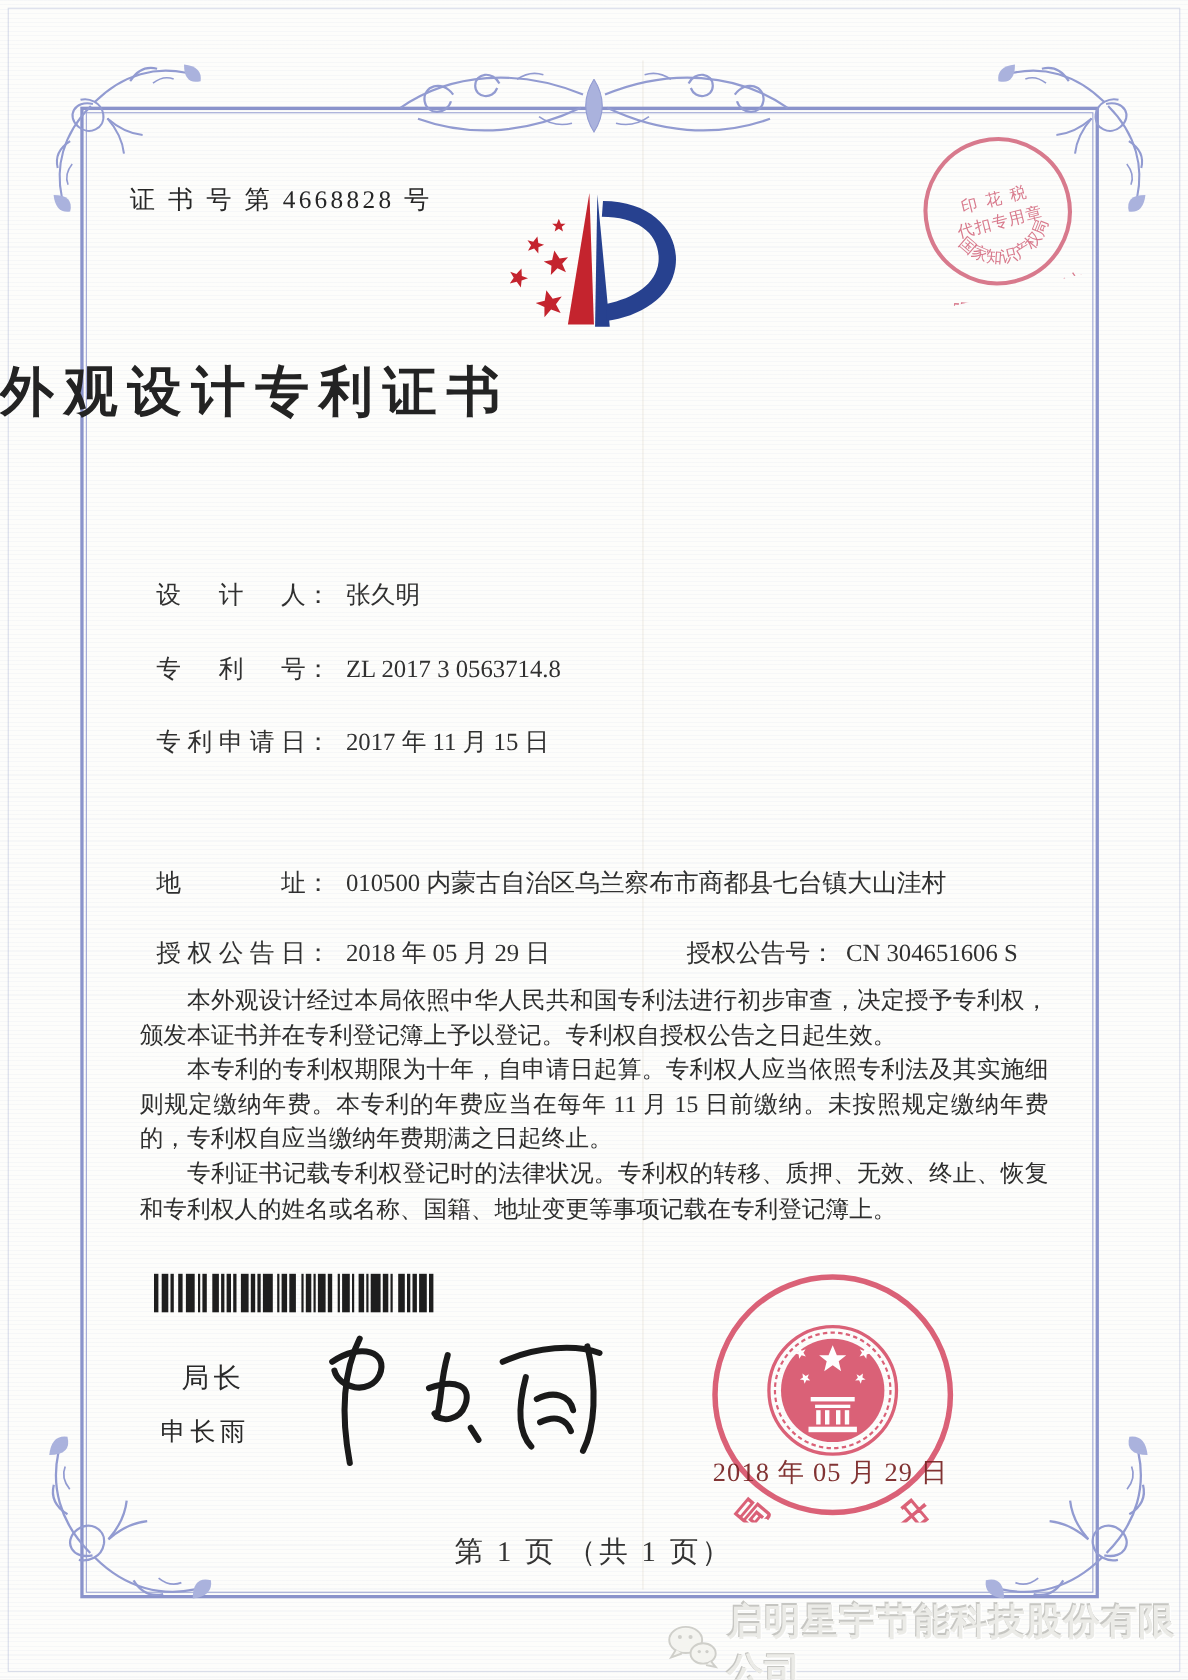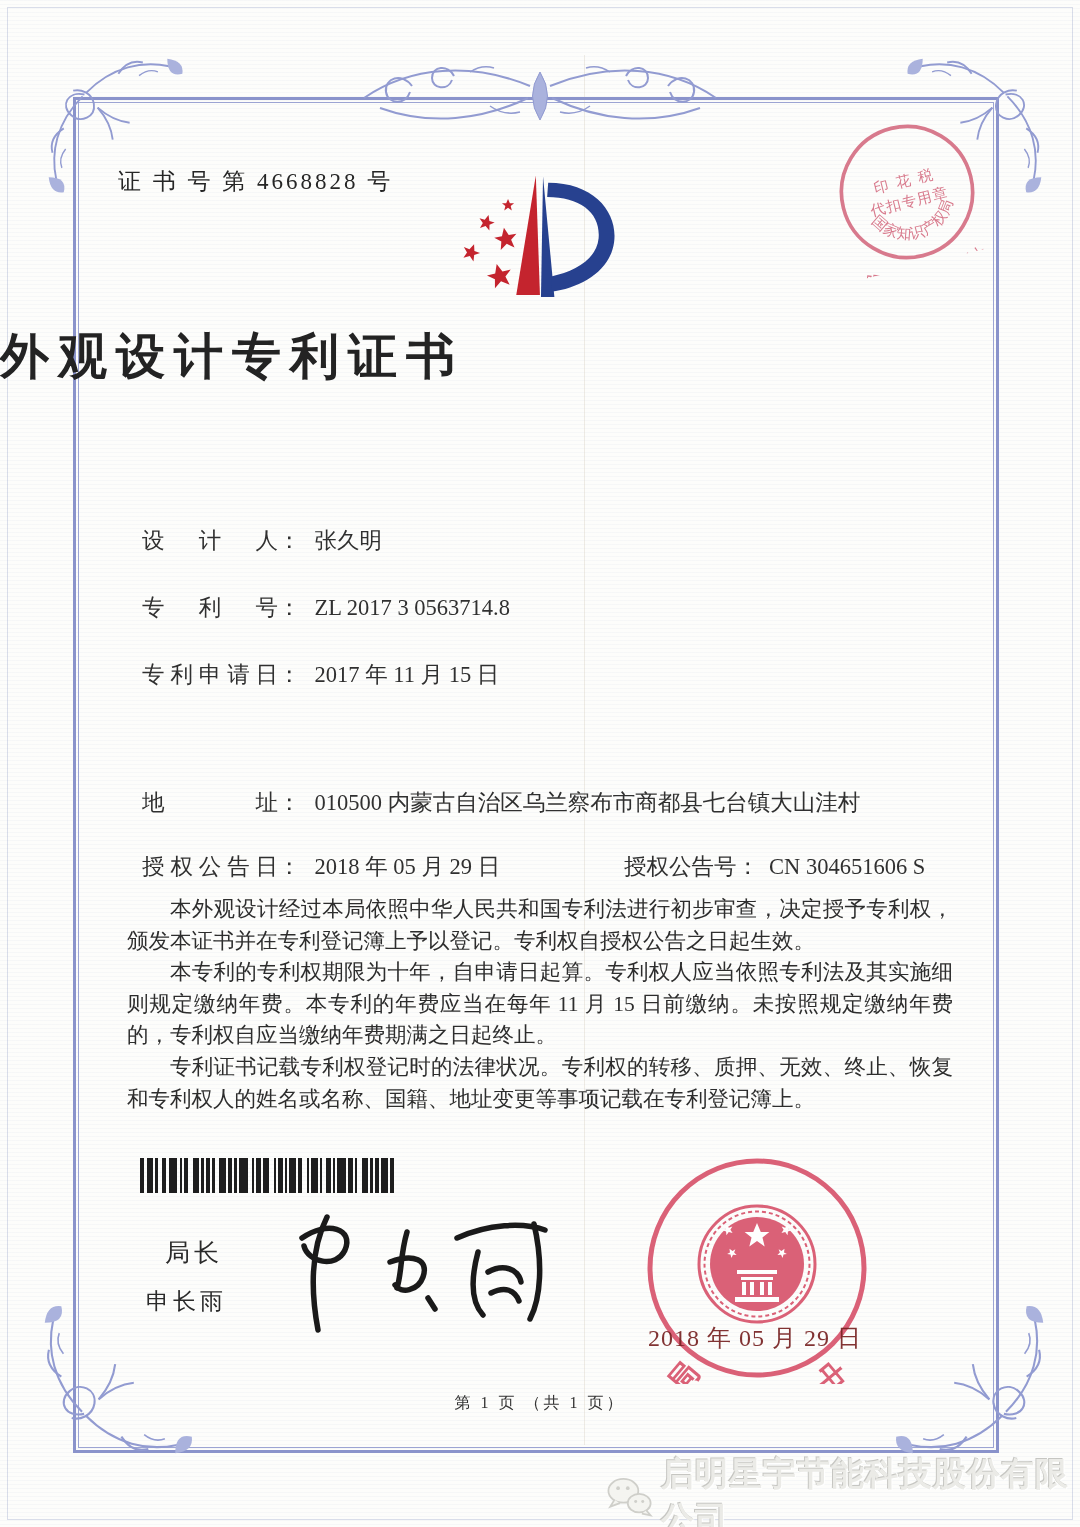--- a/index.html
+++ b/index.html
@@ -36,21 +36,21 @@
   .body-text{position:absolute;left:127px;top:894px;width:826px;font-size:21.5px;line-height:31.6px;text-align:justify;color:#2d2d2d;}
   .body-text p{margin:0;text-indent:2em;}
 
   .barcode{position:absolute;left:140px;top:1158px;height:35px;display:flex;align-items:stretch;}
   .sig-title{position:absolute;left:146px;top:1236px;font-size:25px;letter-spacing:4px;color:#2a2a2a;font-family:"Liberation Sans","DejaVu Sans",sans-serif;margin-left:19px;}
   .sig-name{position:absolute;left:146px;top:1286px;font-size:23px;letter-spacing:4px;color:#2a2a2a;font-family:"Liberation Sans","DejaVu Sans",sans-serif;}
   .signature-svg{position:absolute;left:272px;top:1202px;}
 
   .big-seal{position:absolute;left:641px;top:1152px;opacity:.93;}
   .seal-date{position:absolute;left:648px;top:1322px;font-size:24px;letter-spacing:1px;color:rgba(118,34,34,0.92);white-space:nowrap;z-index:5;}
-  .footer{position:absolute;left:0;top:1393px;width:100%;text-align:center;font-size:16px;letter-spacing:3px;color:#333;}
+  .footer{position:absolute;left:0;top:1393px;width:100%;text-align:center;font-size:26px;letter-spacing:3px;color:#333;}
 
   .watermark{position:absolute;left:604px;top:1452px;display:flex;align-items:center;gap:6px;z-index:6;}
   .wm-text{font-family:"Liberation Sans","DejaVu Sans",sans-serif;font-weight:700;font-size:33px;letter-spacing:1px;
     color:#ebebe7;text-shadow:-1px -1px 0 #c6c6c2, 1px 1px 1px #ffffff;}
   svg text{font-family:"Liberation Serif","DejaVu Serif",serif;}
 </style>
 </head>
 <body>
 
 <div id="page">

